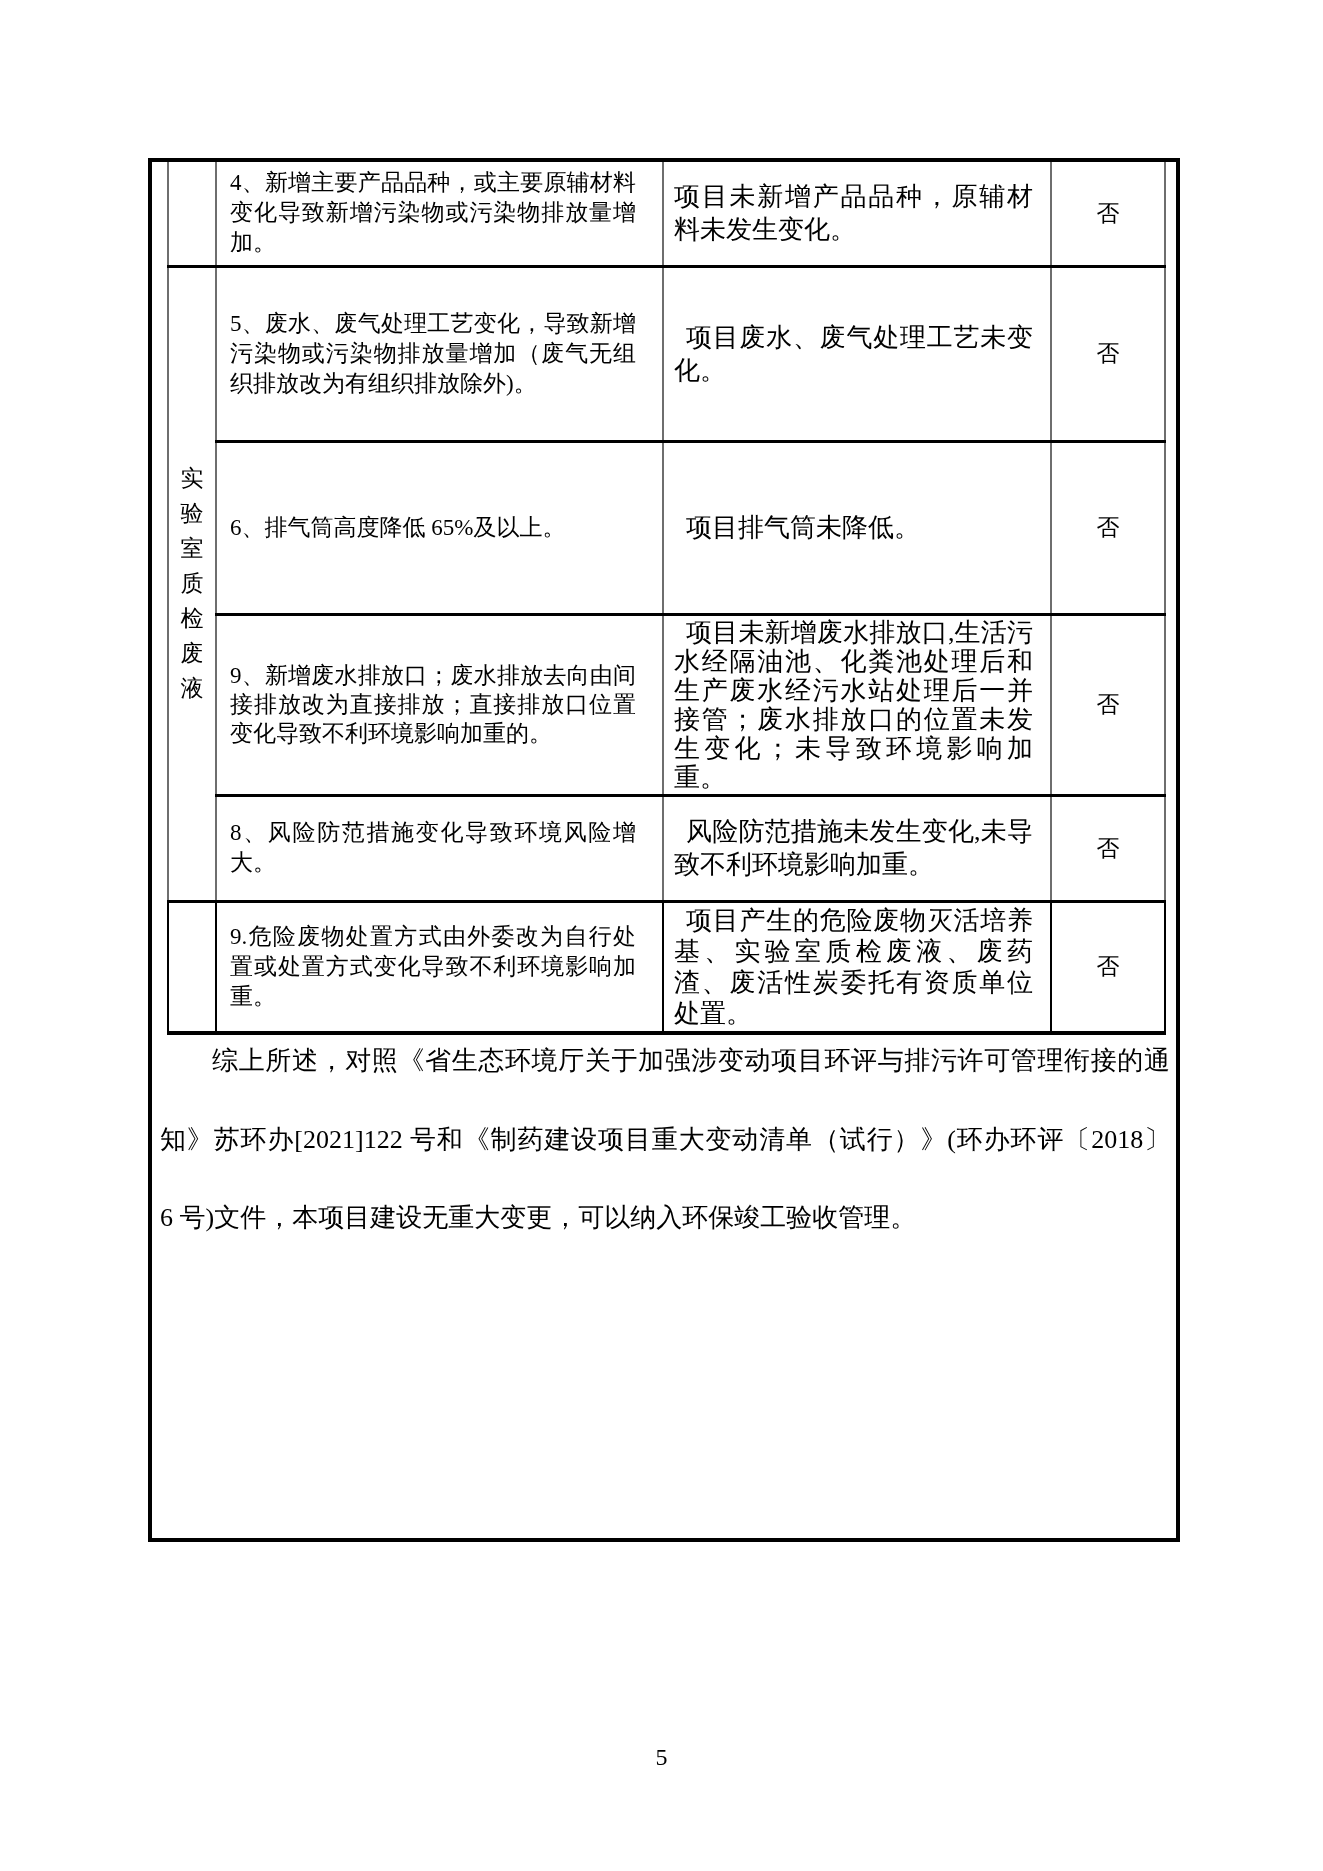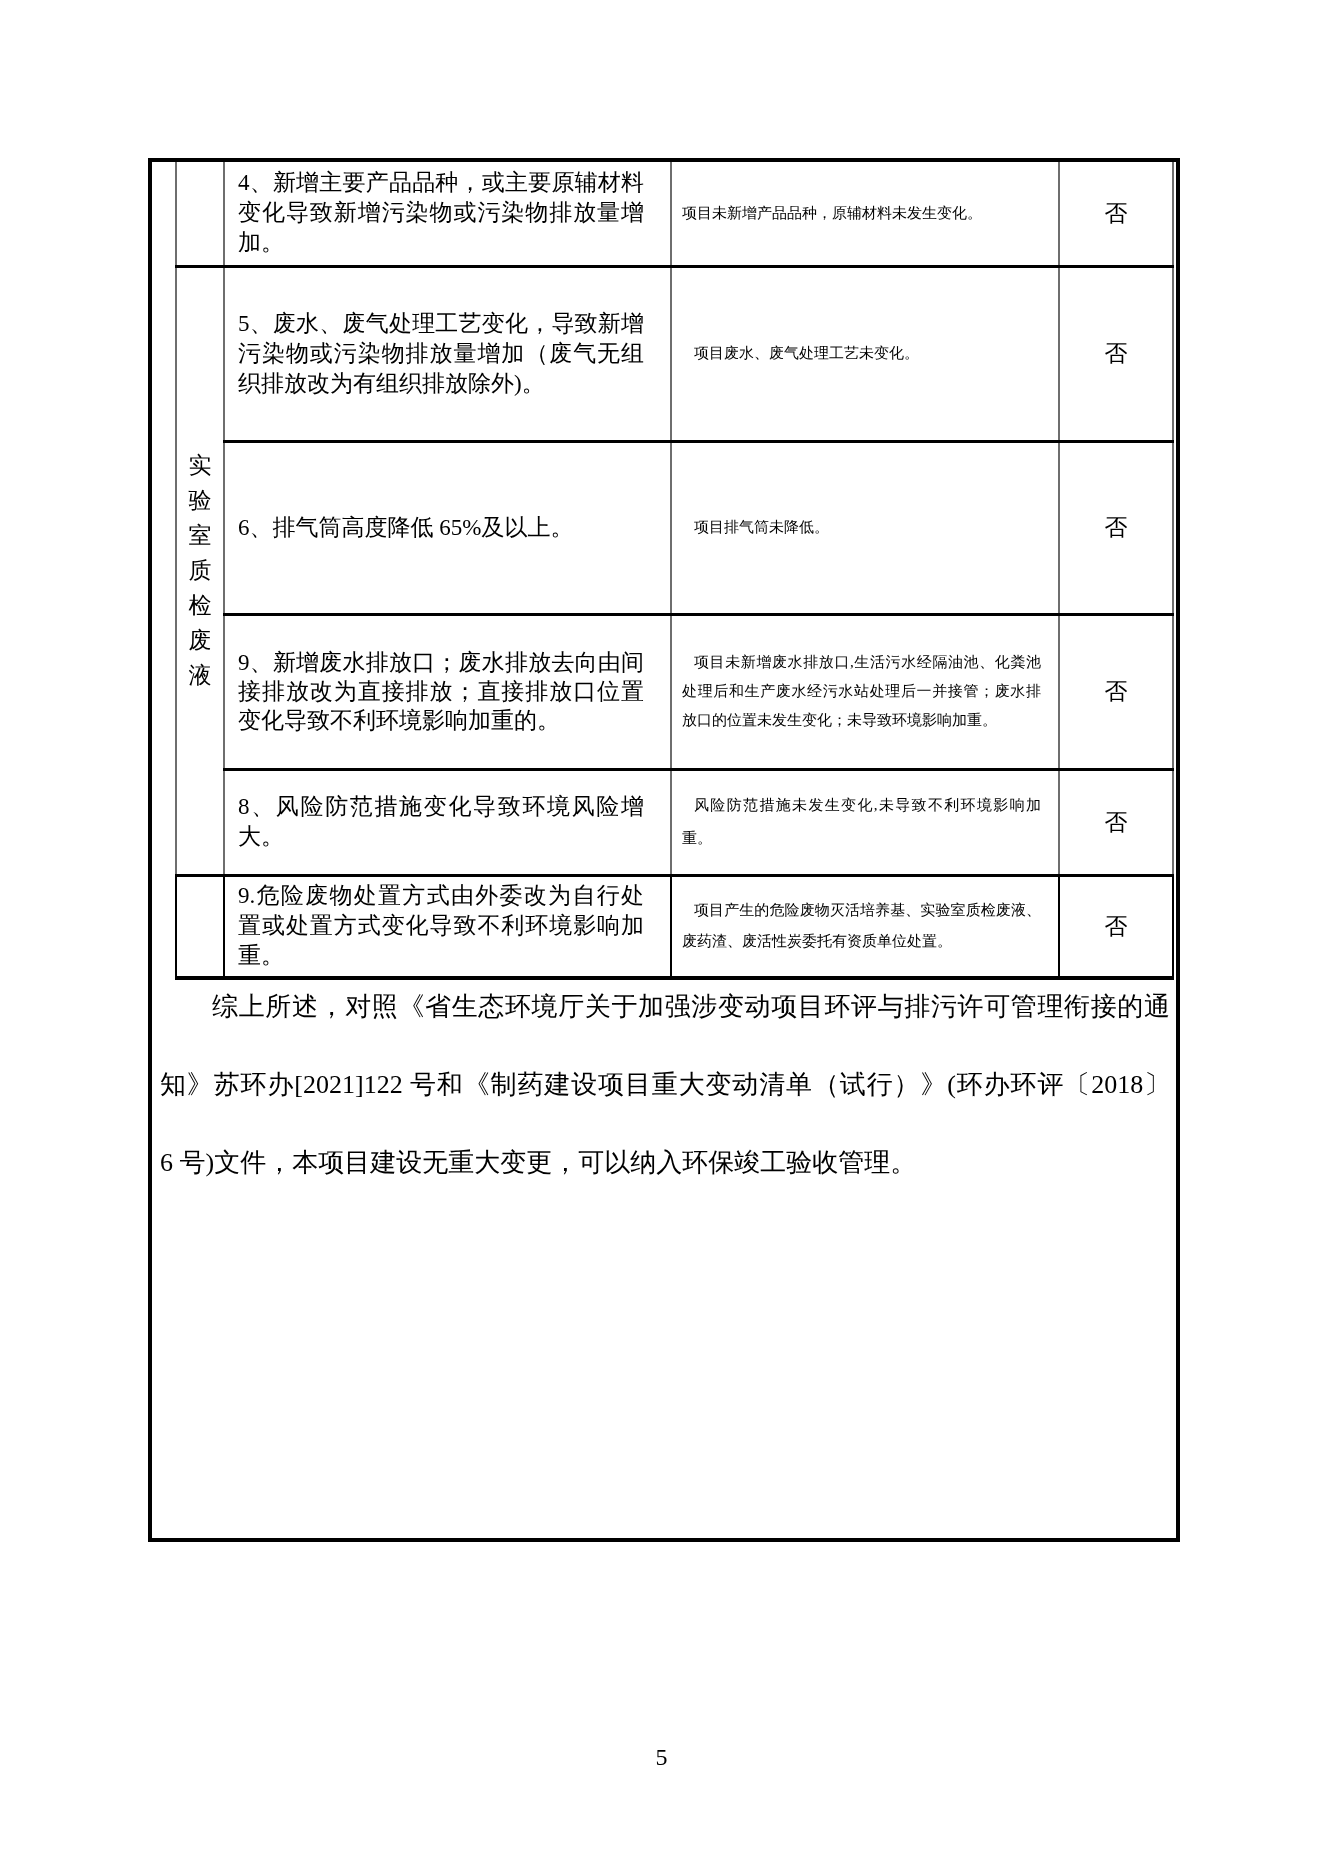--- a/index.html
+++ b/index.html
@@ -7,21 +7,21 @@
     width:1323px;height:1871px;background:#ffffff;position:relative;
     font-family:"Liberation Serif","DejaVu Serif",serif;color:#000;
     overflow:hidden;
   }
   .content-box{
     position:absolute;left:148px;top:158px;width:1032px;height:1384px;
     border:4px solid #000;box-sizing:border-box;background:#fff;
   }
   table.measures{
     border-collapse:collapse;table-layout:fixed;
-    margin:0 0 0 23px;width:997px;
+    margin:0 0 0 15px;width:997px;
   }
   table.measures td{
     border:2px solid #6e6e6e;
     border-bottom:3px solid #000;
     box-sizing:border-box;
     vertical-align:middle;
     overflow:hidden;
   }
   table.measures tr.r4 td{border-top:none;}
   table.measures tr.r9 td{border-color:#000;border-bottom-width:4px;}
@@ -34,36 +34,36 @@
   td.lab{text-align:center;}
   .vlabel{
     width:25px;margin:0 auto;font-size:23px;line-height:35px;
     word-break:break-all;text-align:center;
   }
   td.cond{
     font-size:23px;line-height:30px;text-align:justify;
     padding:4px 26px 4px 13px;
   }
   td.stat{
-    font-size:15px;line-height:33px;text-align:justify;
+    font-size:26px;line-height:33px;text-align:justify;
     padding:2px 17px 2px 10px;text-indent:12px;
   }
   tr.r4 td.stat{text-indent:0;}
   tr.r7 td.cond{line-height:29px;}
   tr.r7 td.stat{line-height:29px;}
   tr.r9 td.stat{line-height:31px;}
   td.ans{text-align:center;font-size:23px;}
   .conclusion{
     margin:-12px 6px 0 8px;
     font-size:26px;line-height:78px;
   }
   .cline{
     text-align:justify;text-align-last:justify;
   }
-  .cline.first{text-indent:52px;}
+  .cline.first{text-indent:52px;font-family:Liberation Mono, monospace;}
   .cline.last{text-align-last:left;}
   .page-number{
     position:absolute;left:0;top:1744px;width:1323px;
     text-align:center;font-size:24px;
   }
 </style>
 </head>
 <body>
 
 <div class="content-box">

